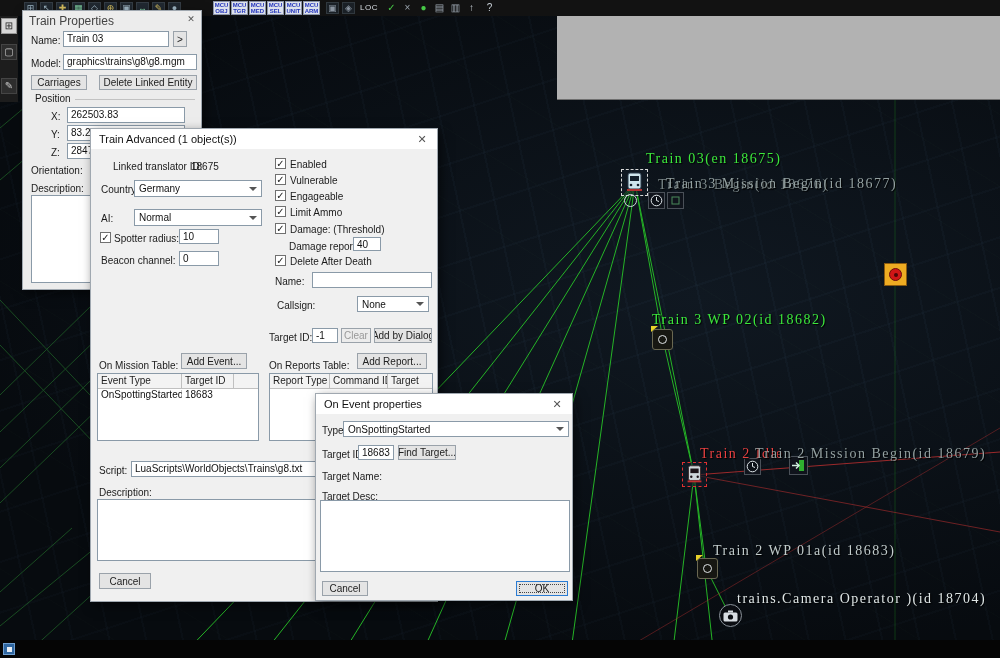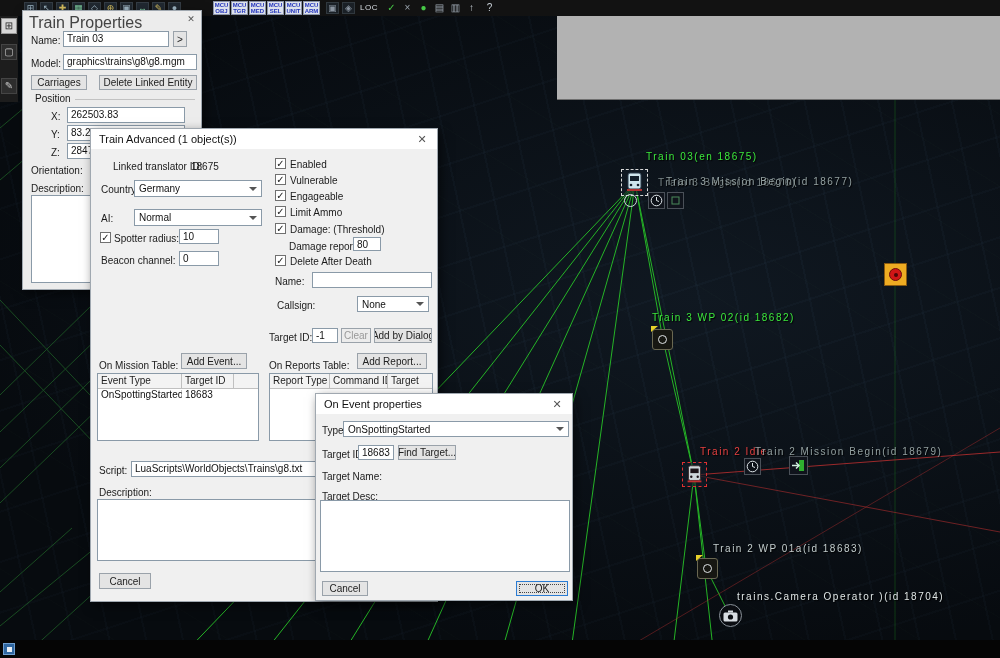--- a/index.html
+++ b/index.html
@@ -10,21 +10,21 @@
 
   
   #map{position:absolute;left:0;top:16px;width:1000px;height:624px;z-index:1;
     background:
       radial-gradient(ellipse at 70% 45%, rgba(30,45,60,.25), rgba(0,0,0,.38) 75%),
       repeating-linear-gradient(78deg, transparent 0 34px, rgba(44,66,88,.14) 34px 36px),
       repeating-linear-gradient(-18deg, transparent 0 46px, rgba(44,66,88,.12) 46px 48px),
       repeating-linear-gradient(32deg, transparent 0 60px, rgba(34,56,44,.10) 60px 61px),
       #0b1118;}
   #map-lines{position:absolute;left:0;top:0;z-index:2}
-  .maplabel{position:absolute;z-index:3;font-family:Liberation Sans, sans-serif;font-size:10px;letter-spacing:1.5px;white-space:nowrap;text-shadow:1px 1px 1px #000}
+  .maplabel{position:absolute;z-index:3;font-family:Liberation Serif, serif;font-size:14px;letter-spacing:1.5px;white-space:nowrap;text-shadow:1px 1px 1px #000}
   .lab-green{color:#3ce83c}.lab-gray{color:#93a0a0}.lab-red{color:#e84040}.lab-light{color:#c2cccc}.lab-white{color:#dfe6e6}
   .sel-box{border:1px dashed #d8d8d8;background:rgba(18,28,40,.6);display:flex;align-items:center;justify-content:center;z-index:3}
   .sel-box.red{border-color:#e03030}
   .icon-tile{background:#10141c;border:1px solid #4a5058;display:flex;align-items:center;justify-content:center;z-index:3}
   .wp-tile{position:absolute;width:21px;height:21px;background:#171712;border:1px solid #6a6852;border-radius:3px;z-index:3}
   .wp-circle{position:absolute;left:5px;top:5px;width:9px;height:9px;border:1.5px solid #e0e4e6;border-radius:50%}
   .wp-flag{position:absolute;left:-2px;top:-4px;width:0;height:0;border-left:7px solid #e8d22a;border-bottom:6px solid transparent}
 
   
   #topbar{position:absolute;left:0;top:0;width:1000px;height:16px;background:#121212;z-index:6}
@@ -41,21 +41,21 @@
   #top-right-panel{position:absolute;left:557px;top:16px;width:443px;height:84px;background:#b2b2b2;border-bottom:1px solid #6f6f6f;z-index:4}
   #bottombar{position:absolute;left:0;top:640px;width:1000px;height:18px;background:#050505;z-index:6}
   #bottom-icon{position:absolute;left:3px;top:3px;width:12px;height:12px;background:#2f66a0;border:1px solid #6f9fd0;display:flex;align-items:center;justify-content:center}
   #bottom-icon i{display:block;width:5px;height:5px;background:#e8eef5}
 
   
   .dialog{position:absolute;background:#f0f0f0;border:1px solid #a0a8b0;box-shadow:3px 4px 10px rgba(0,0,0,.55);color:#111}
   .dlg-title{position:absolute;left:0;top:0;right:0;height:20px;background:#ffffff;font-size:11px;color:#111;line-height:20px;padding-left:8px;white-space:nowrap}
   .dlg-close{position:absolute;top:0;right:0;width:30px;height:20px;text-align:center;line-height:20px;font-size:11px;color:#555;cursor:pointer}
   .dlg-close::before{content:"✕"}
-  .tp-title{position:absolute;left:0;top:0;right:0;height:16px;font-size:16px;color:#444;padding:3px 0 0 6px;white-space:nowrap}
+  .tp-title{position:absolute;left:0;top:0;right:0;height:16px;font-size:12px;color:#444;padding:3px 0 0 6px;white-space:nowrap}
   .tp-close{position:absolute;top:2px;right:4px;width:12px;height:12px;font-size:9px;line-height:12px;text-align:center;color:#555;cursor:pointer}
   .tp-close::before{content:"✕"}
   .lbl{position:absolute;font-size:10px;color:#1a1a1a;white-space:nowrap}
   .val{position:absolute;font-size:10px;color:#1a1a1a;white-space:nowrap}
   .tb{position:absolute;background:#fff;border:1px solid #8a9aa8;font-size:10px;line-height:14px;padding:0 3px;white-space:nowrap;overflow:hidden;color:#111;cursor:text}
   .textarea{position:absolute;background:#fff;border:1px solid #8a9aa8;cursor:text}
   .btn{position:absolute;background:#e4e4e4;border:1px solid #9aa2aa;font-size:10px;color:#222;display:flex;align-items:center;justify-content:center;white-space:nowrap;overflow:hidden;cursor:pointer}
   .btn.disabled{color:#999;background:#ececec}
   .btn.focus{border:1px solid #2b7cd3;outline:1px dotted #444;outline-offset:-4px}
   .combo{position:absolute;background:#fff;border:1px solid #8a9aa8;font-size:10px;color:#111;display:flex;align-items:center;padding:0 16px 0 4px;white-space:nowrap;overflow:hidden;cursor:pointer}
@@ -286,21 +286,21 @@
     <div class="lbl" style="left:199px;top:30px">Enabled</div>
     <div class="cb checked" style="left:184px;top:45px"></div>
     <div class="lbl" style="left:199px;top:46px">Vulnerable</div>
     <div class="cb checked" style="left:184px;top:61px"></div>
     <div class="lbl" style="left:199px;top:62px">Engageable</div>
     <div class="cb checked" style="left:184px;top:77px"></div>
     <div class="lbl" style="left:199px;top:78px">Limit Ammo</div>
     <div class="cb checked" style="left:184px;top:94px"></div>
     <div class="lbl" style="left:199px;top:95px">Damage: (Threshold)</div>
     <div class="lbl" style="left:198px;top:112px">Damage report:</div>
-    <div class="tb" style="left:262px;top:108px;width:28px;height:14px">80</div>
+    <div class="tb" style="left:262px;top:108px;width:28px;height:14px">40</div>
     <div class="cb checked" style="left:184px;top:126px"></div>
     <div class="lbl" style="left:199px;top:127px">Delete After Death</div>
 
     <div class="lbl" style="left:10px;top:55px">Country:</div>
     <div class="combo" style="left:43px;top:51px;width:128px;height:17px">
         <span>Germany</span>
       </div>
     <div class="lbl" style="left:10px;top:84px">AI:</div>
     <div class="combo" style="left:43px;top:80px;width:128px;height:17px">
         <span>Normal</span>

